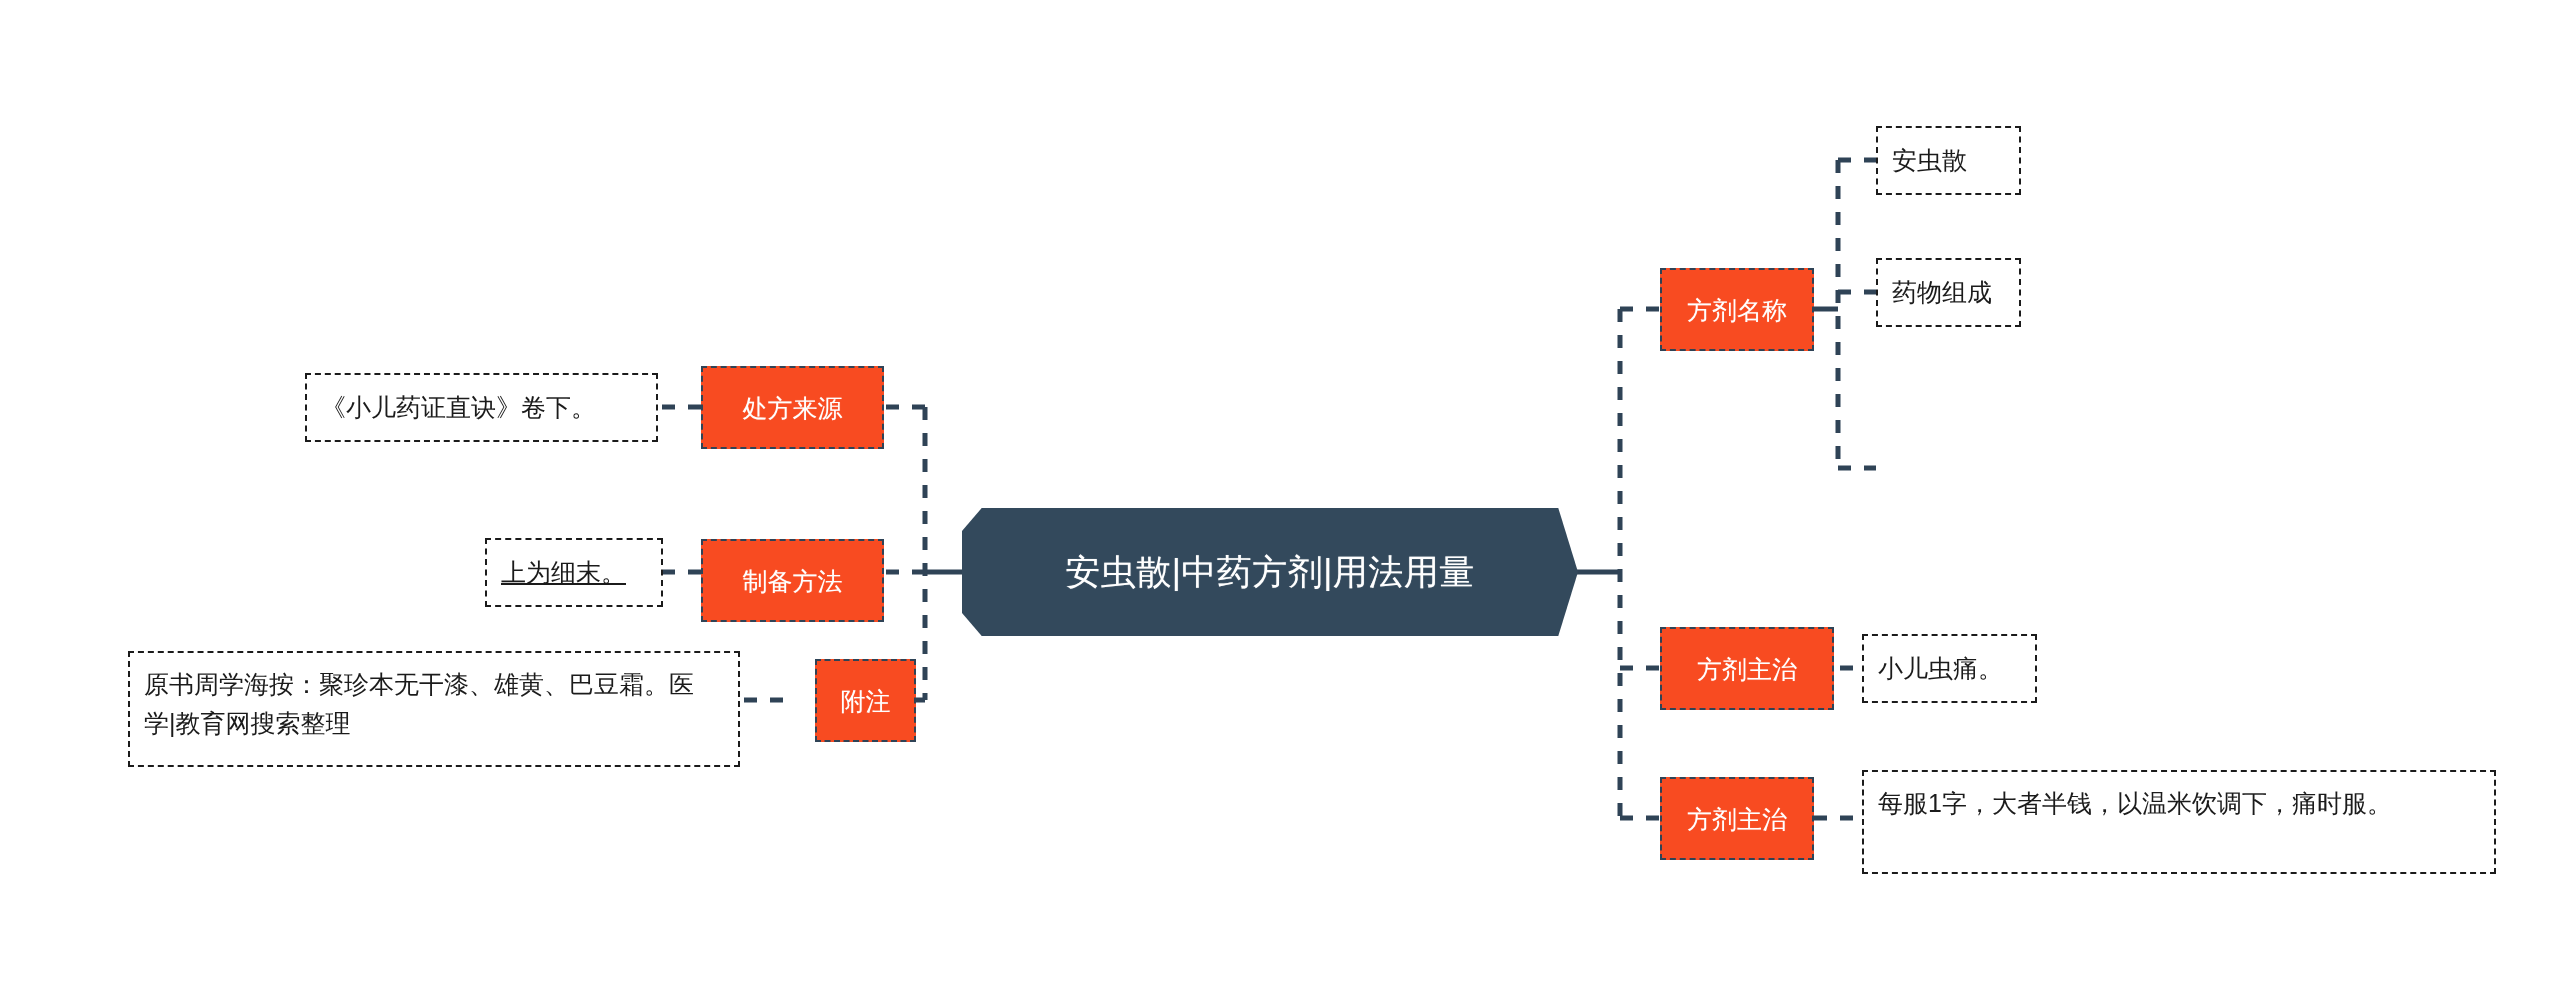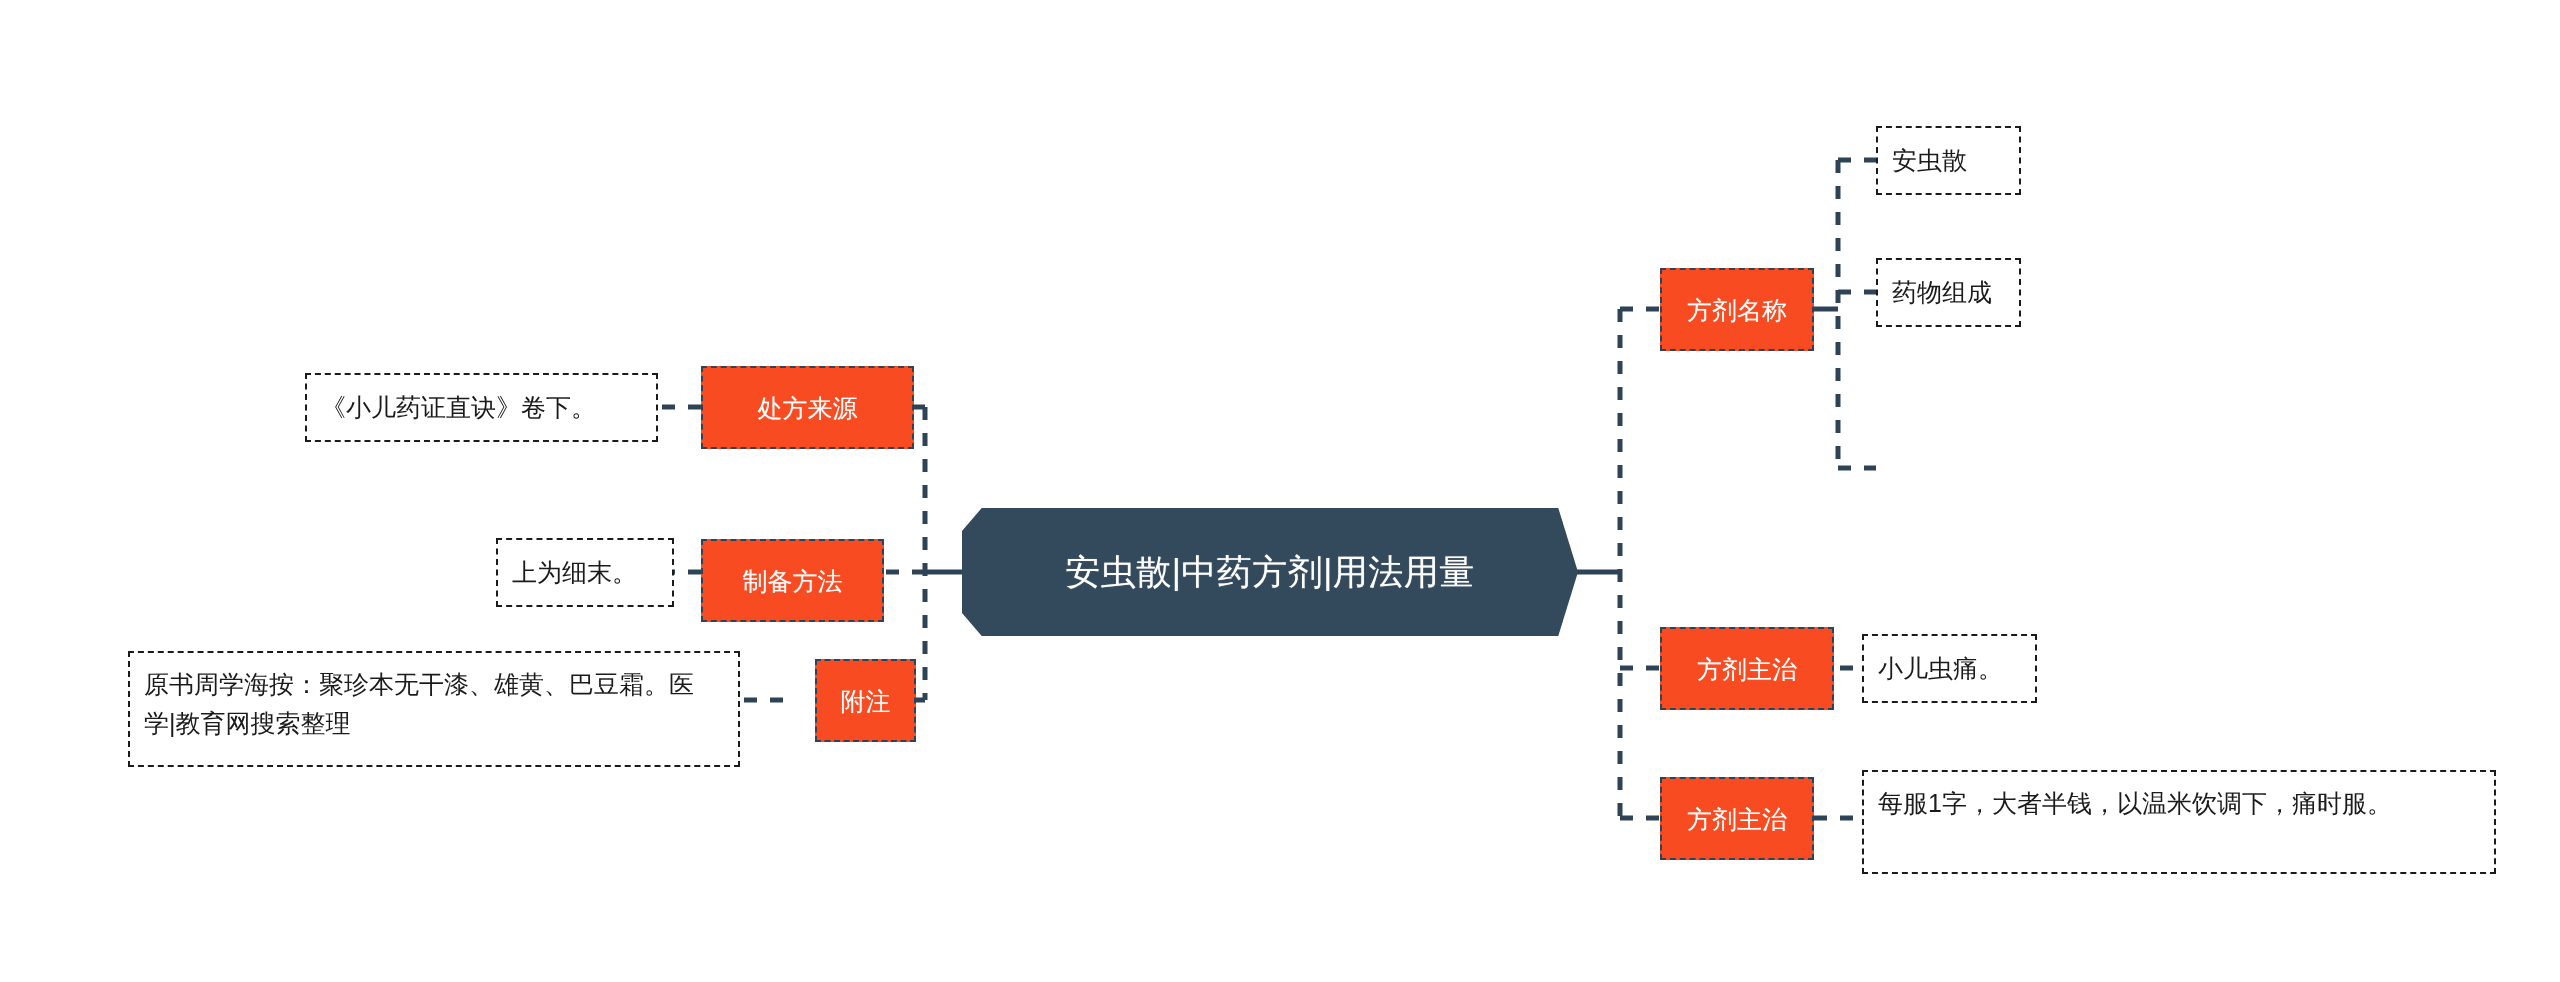--- a/index.html
+++ b/index.html
@@ -133,37 +133,37 @@
       <line x1="1814" y1="668" x2="1862" y2="668"></line>
 
       <line x1="1814" y1="818" x2="1862" y2="818"></line>
     </g>
   </svg>
 
   <div class="center-node" style="left:962px; top:508px; width:616px; height:128px; background:#33495c;">
     <span>安虫散|中药方剂|用法用量</span>
   </div>
 
-  <div class="node-orange" style="left:701px; top:366px; width:213px; height:83px; background:#f84b21;">
+  <div class="node-orange" style="left:701px; top:366px; width:183px; height:83px; background:#f84b21;">
     <span>处方来源</span>
   </div>
 
   <div class="node-orange" style="left:701px; top:531px; width:183px; height:83px; background:#f84b21;margin-top:8px;">
     <span>制备方法</span>
   </div>
 
   <div class="node-orange" style="left:783px; top:659px; width:101px; height:83px; background:#f84b21;margin-left:32px;">
     <span>附注</span>
   </div>
 
   <div class="node-leaf leaf-left-align" style="left:305px; top:373px; width:353px; height:69px;">
     <span class="leaf-text">《小儿药证直诀》卷下。</span>
   </div>
 
-  <div class="node-leaf leaf-left-align" style="left:496px; top:538px; width:178px; height:69px;">
+  <div class="node-leaf leaf-left-align" style="left:485px; top:538px; width:178px; height:69px;text-decoration:underline;">
     <span class="leaf-text">上为细末。</span>
   </div>
 
   <div class="node-leaf leaf-left-align multiline" style="left:128px; top:651px; width:612px; height:116px;">
     <span class="leaf-text">原书周学海按：聚珍本无干漆、雄黄、巴豆霜。医学|教育网搜索整理</span>
   </div>
 
   <div class="node-orange" style="left:1660px; top:268px; width:154px; height:83px; background:#f84b21;">
     <span>方剂名称</span>
   </div>

